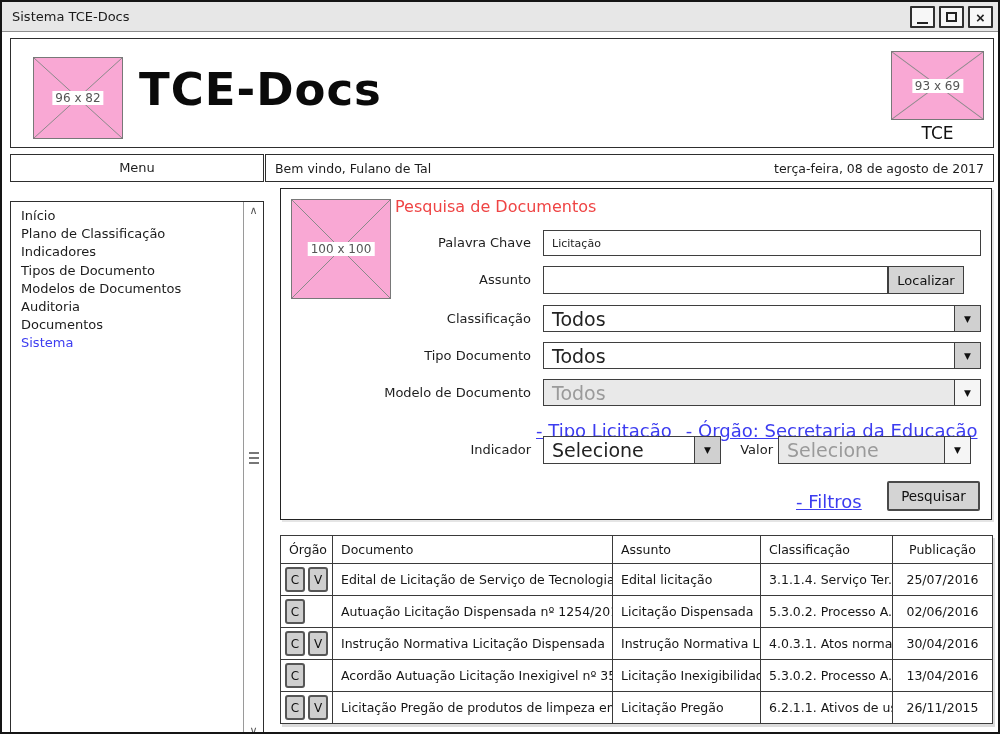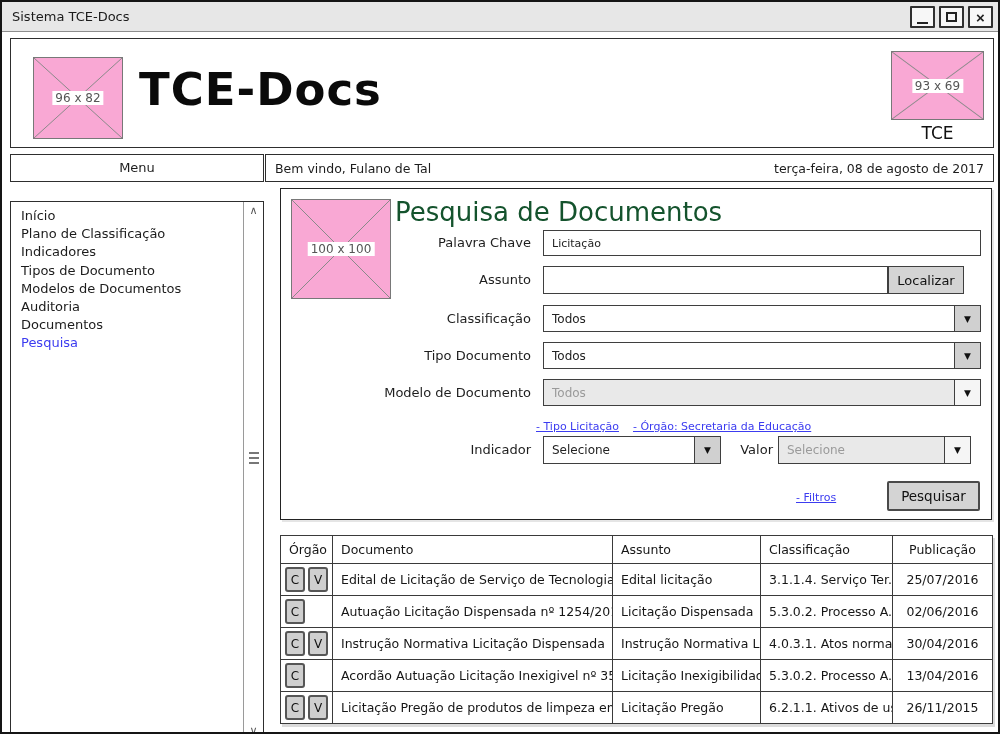--- a/index.html
+++ b/index.html
@@ -48,35 +48,35 @@
   .menu-scrollbar { position:absolute; right:0; top:0; bottom:0; width:20px;
     border-left:1px solid #9a9a9a; background:#fff; }
   .sb-arrow { position:absolute; left:0; width:100%; text-align:center; font-size:11px; color:#555; }
   .sb-up { top:2px; } .sb-down { bottom:2px; }
   .sb-grip { position:absolute; left:50%; top:46%; transform:translateX(-50%); }
   .sb-grip i { display:block; width:10px; border-top:2px solid #777; margin:3px 0; }
   
   .form-panel { position:absolute; left:278px; top:186px; width:712px; height:332px;
     border:1px solid #232323; background:#fff; box-shadow:2px 2px 0 rgba(0,0,0,0.10); }
   .form-ph { left:10px; top:10px; width:100px; height:100px; }
-  .form-title { position:absolute; left:114px; top:8px; font-size:26px; color:#14532d; }
+  .form-title { position:absolute; left:114px; top:8px; font-size:16px; color:#ef4444; }
   .f-label { position:absolute; left:0; width:250px; text-align:right; font-size:13px; color:#1e1e1e; }
   .text-input { position:absolute; border:1px solid #3f3f3f; padding:0 8px; font-size:11px;
     color:#222; background:#fff; font-family:inherit; }
   .btn { background:#d4d4d4; border:1px solid #3f3f3f; font-size:13px; color:#111;
     font-family:inherit; }
   .dropdown { position:absolute; border:1px solid #3f3f3f; background:#fff; display:flex; }
-  .dd-value { flex:1; font-size:12px; padding:0 8px; display:flex; align-items:center;
+  .dd-value { flex:1; font-size:19px; padding:0 8px; display:flex; align-items:center;
     color:#222; overflow:hidden; white-space:nowrap; }
   .dd-arrow { width:26px; border-left:1px solid #3f3f3f; background:#d0d0d0;
     display:flex; align-items:center; justify-content:center; font-size:9px; color:#111; }
   .dropdown.disabled { background:#e9e9e9; }
   .dropdown.disabled .dd-value { color:#9a9a9a; }
   .dropdown.disabled .dd-arrow { background:#f5f5f5; }
-  .wf-link { color:#3c3cf0; text-decoration:underline; font-size:11px; white-space:nowrap; cursor:pointer; }
+  .wf-link { color:#3c3cf0; text-decoration:underline; font-size:18px; white-space:nowrap; cursor:pointer; }
   .links-row { position:absolute; left:255px; top:231px; display:flex; gap:14px; }
   .filters-link { position:absolute; left:515px; top:302px; }
   .search-btn { position:absolute; left:606px; top:292px; width:93px; height:30px;
     border:2px solid #4a4a4a; border-radius:2px; font-size:13.5px; }
   
   .results-table { position:absolute; left:278px; top:533px; width:712px;
     border-collapse:collapse; background:#fff; box-shadow:2px 3px 0 rgba(0,0,0,0.14);
     table-layout:fixed; }
   .results-table th, .results-table td { border:1px solid #3a3a3a; font-size:12.5px;
     overflow:hidden; white-space:nowrap; }
@@ -135,21 +135,21 @@
 
   <div class="sidebar-list">
     <nav class="menu-items" id="menu-items">
         <div class="menu-item">Início</div>
         <div class="menu-item">Plano de Classificação</div>
         <div class="menu-item">Indicadores</div>
         <div class="menu-item">Tipos de Documento</div>
         <div class="menu-item">Modelos de Documentos</div>
         <div class="menu-item">Auditoria</div>
         <div class="menu-item">Documentos</div>
-        <div class="menu-item active">Pesquisa</div>
+        <div class="menu-item active">Sistema</div>
       </nav>
     <div class="menu-scrollbar">
       <div class="sb-arrow sb-up">∧</div>
       <div class="sb-grip">
           <i></i>
           <i></i>
           <i></i>
         </div>
       <div class="sb-arrow sb-down">∨</div>
     </div>

